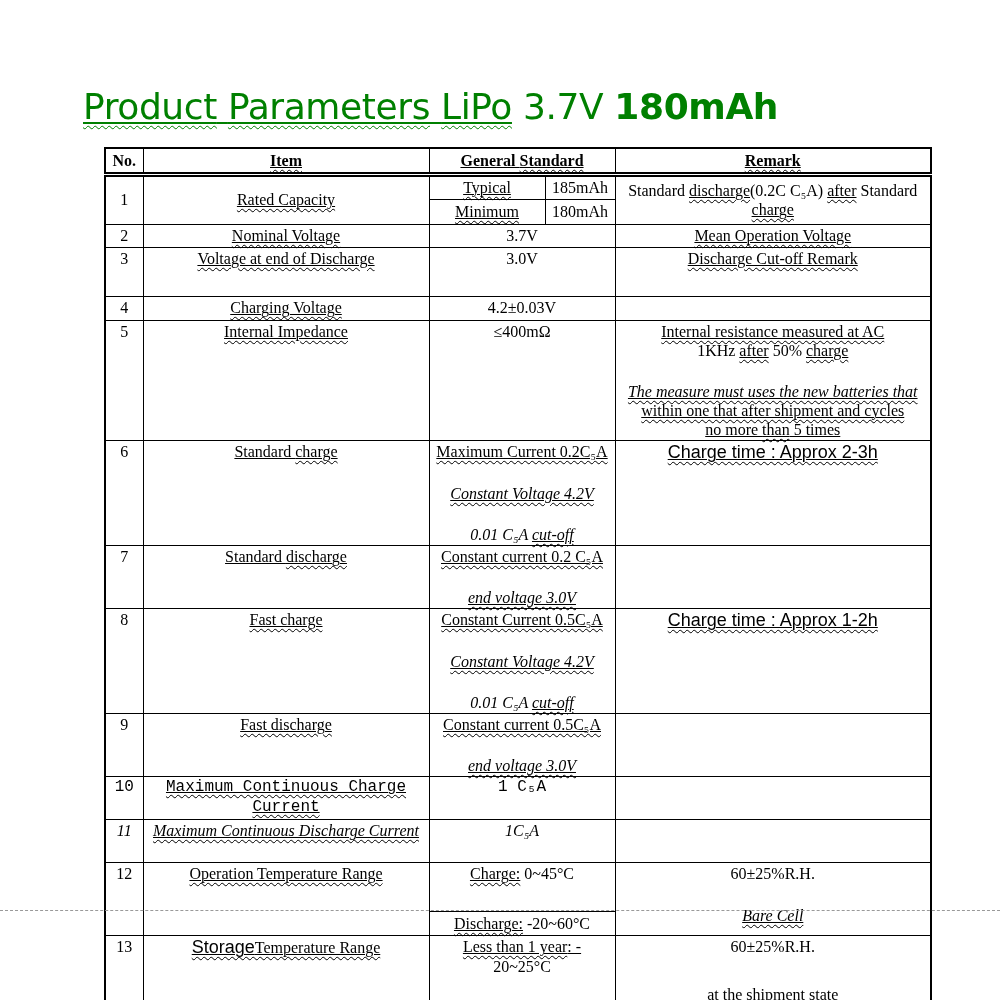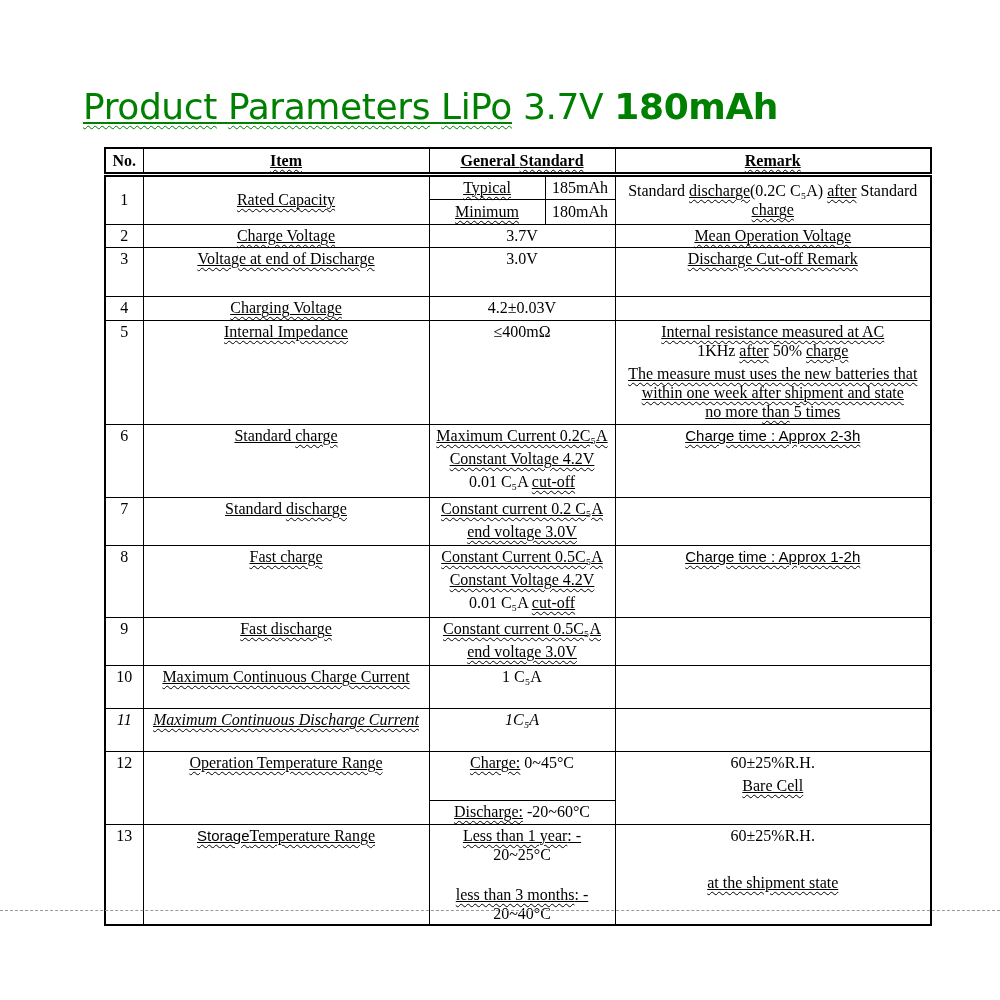--- a/index.html
+++ b/index.html
@@ -10,36 +10,36 @@
   .title .u{text-decoration-line:underline;text-decoration-thickness:2px;text-underline-offset:3px;}
   .title .sq{text-decoration-line:underline;text-decoration-style:wavy;text-decoration-thickness:1px;
              text-underline-offset:6px;}
   .b{font-weight:bold;}
   .params{position:absolute;left:104px;top:147px;width:827px;border-collapse:collapse;
           table-layout:fixed;border:2px solid #000;}
   .params td{border:1px solid #000;padding:1px 2px;text-align:center;vertical-align:middle;
              font-size:16px;line-height:1.2;}
   tr.vtop td{vertical-align:top;}
   tr[data-row="hdr"] td{border-bottom:5px double #000;}
-  .sans{font-family:"Liberation Sans","DejaVu Sans",sans-serif;font-size:15px;}
+  .sans{font-family:"Liberation Sans","DejaVu Sans",sans-serif;font-size:18px;}
   .u{text-decoration-line:underline;text-decoration-thickness:1px;}
   .sq{text-decoration-line:underline;text-decoration-style:wavy;text-decoration-thickness:1px;
       text-underline-offset:3px;}
-  .g1{margin-top:4px;}.g3{margin-top:28px;}.g4{margin-top:21px;}
+  .g1{margin-top:22px;font-style:italic;}.g3{margin-top:28px;}.g4{margin-top:21px;}
   tr[data-row="hdr"]{height:26px;}
   tr[data-row="r1a"],tr[data-row="r1b"]{height:25px;}
   tr[data-row="r2"]{height:23px;}
   tr[data-row="r3"]{height:49px;}
   tr[data-row="r4"]{height:24px;}
   tr[data-row="r5"]{height:104px;}
   tr[data-row="r6"]{height:73px;}
   tr[data-row="r7"]{height:48px;}
   tr[data-row="r8"]{height:72px;}
   tr[data-row="r9"]{height:48px;}
-  tr[data-row="r10"]{height:43px;}
+  tr[data-row="r10"]{height:43px;font-family:Liberation Mono, monospace;}
   tr[data-row="r11"]{height:43px;font-style:italic;}
   tr[data-row="r12a"]{height:49px;}
   tr[data-row="r12b"]{height:24px;}
   tr[data-row="r13"]{height:80px;}
   .dashline{position:absolute;left:0;top:910px;width:1000px;height:0;border-top:1px dashed #999;}
 </style>
 </head>
 <body>
 
 <div class="page">
@@ -91,21 +91,21 @@
           </td>
           <td>
             <div class="ln"><span>180mAh</span></div>
           </td>
         </tr>
         <tr data-row="r2">
           <td>
             <div class="ln"><span>2</span></div>
           </td>
           <td>
-            <div class="ln"><span class="u"><span class="sq">Charge Voltage</span></span></div>
+            <div class="ln"><span class="u"><span class="sq">Nominal Voltage</span></span></div>
           </td>
           <td colspan="2">
             <div class="ln"><span>3.7V</span></div>
           </td>
           <td>
             <div class="ln"><span class="u"><span class="sq">Mean Operation Voltage</span></span></div>
           </td>
         </tr>
         <tr data-row="r3" class="vtop">
           <td>
@@ -140,21 +140,21 @@
           <td>
             <div class="ln"><span class="u"><span class="sq">Internal Impedance</span></span></div>
           </td>
           <td colspan="2">
             <div class="ln"><span>≤400mΩ</span></div>
           </td>
           <td>
             <div class="ln"><span class="u"><span class="sq">Internal resistance measured at AC</span></span></div>
             <div class="ln"><span>1KHz </span><span class="u"><span class="sq">after</span></span><span> 50% </span><span class="u"><span class="sq">charge</span></span></div>
             <div class="ln g1"><span class="u"><span class="sq">The measure must uses the new batteries that</span></span></div>
-            <div class="ln"><span class="u"><span class="sq">within one week after shipment and state</span></span></div>
+            <div class="ln"><span class="u"><span class="sq">within one that after shipment and cycles</span></span></div>
             <div class="ln"><span class="u">no more </span><span class="u"><span class="sq">than</span></span><span class="u"> 5 times</span></div>
           </td>
         </tr>
         <tr data-row="r6" class="vtop">
           <td>
             <div class="ln"><span>6</span></div>
           </td>
           <td>
             <div class="ln"><span class="u">Standard </span><span class="u"><span class="sq">charge</span></span></div>
           </td>

